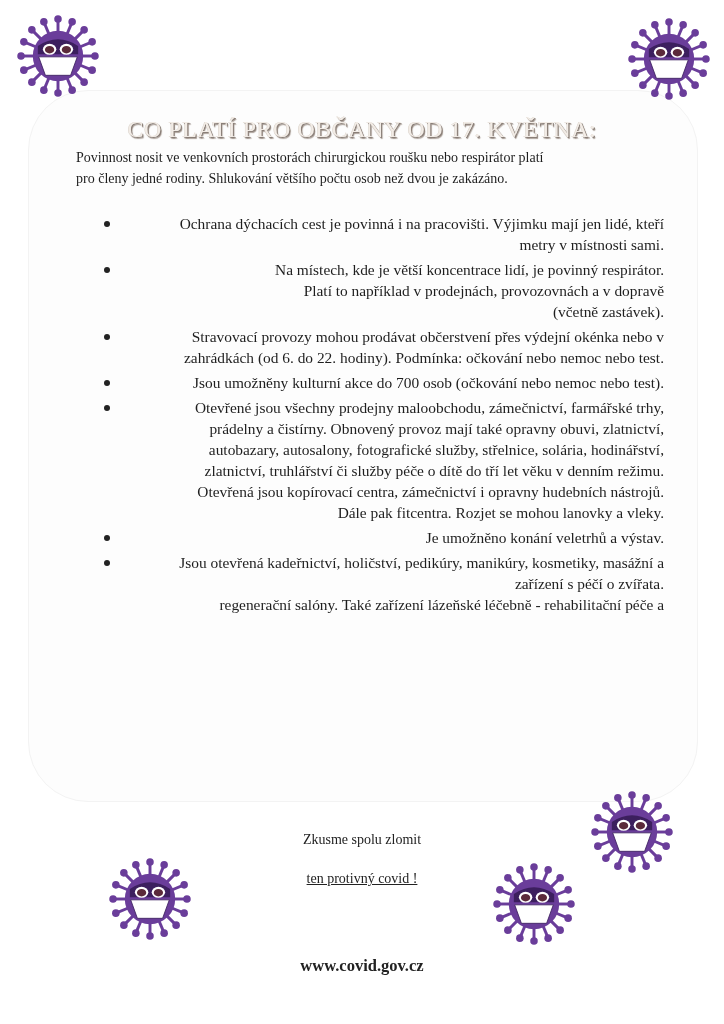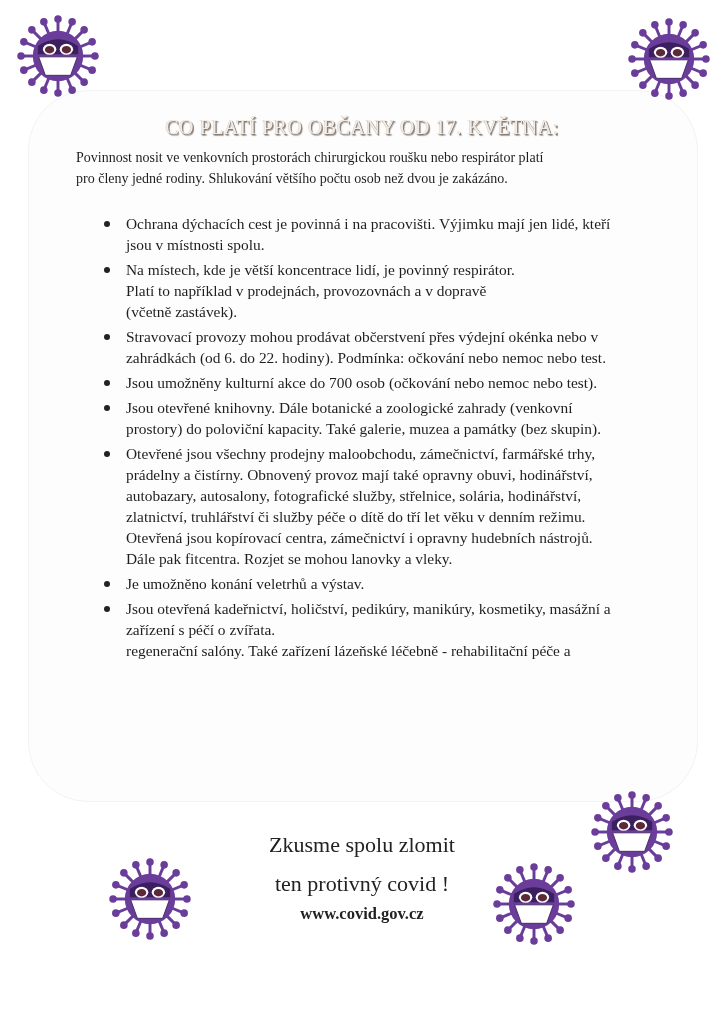--- a/index.html
+++ b/index.html
@@ -10,42 +10,42 @@
     color: #1e1e1e;
   }
   .frame {
     position: absolute; left: 28px; top: 90px; width: 668px; height: 710px;
     border-radius: 60px; background: #fdfdfd; border: 1px solid #f3f3f3;
   }
   .virus { position: absolute; width: 84px; height: 84px; }
   .virus svg { width: 100%; height: 100%; display: block; }
   .title {
     position: absolute; left: 0; right: 0; top: 116px; text-align: center;
-    font-family: "Liberation Serif", serif; font-size: 20px; letter-spacing: 0.5px;
+    font-family: "Liberation Serif", serif; font-size: 24px; letter-spacing: 0.5px;
     color: #f2ece6;
     text-shadow: 1px 1px 0 #8a7f78, -0.5px -0.5px 0 #d8d0c8, 1.5px 1.5px 1px #a59a92;
   }
   .intro {
     position: absolute; left: 76px; top: 147px; width: 560px;
     font-size: 14px; line-height: 21px;
   }
   .list {
     position: absolute; left: 104px; top: 213px; width: 560px;
     list-style: none; margin: 0; padding: 0;
     font-size: 15.4px; line-height: 21px;
   }
-  .list li { position: relative; padding-left: 22px; margin-bottom: 4px; }
+  .list li { position: relative; padding-left: 22px; margin-bottom: 4px; text-align: right; }
   .list li .bullet {
     position: absolute; left: 0; top: 8px; width: 6px; height: 6px;
     border-radius: 50%; background: #222;
   }
   .list li span.line { display: block; }
   .slogan {
     position: absolute; left: 0; width: 724px; text-align: center;
-    font-size: 22px; color: #222;
+    font-size: 14px; color: #222;
   }
   .url { font-weight: bold; font-size: 16.5px; }
 </style>
 </head>
 <body>
 
 <div class="frame"></div>
 
 <svg width="0" height="0" style="position:absolute">
   <defs>
@@ -264,58 +264,53 @@
 
 <div class="intro" id="intro">
     <div>Povinnost nosit ve venkovních prostorách chirurgickou roušku nebo respirátor platí</div>
     <div>pro členy jedné rodiny. Shlukování většího počtu osob než dvou je zakázáno.</div>
   </div>
 
 <ul class="list" id="rules">
     <li>
       <span class="bullet"></span>
       <span class="line">Ochrana dýchacích cest je povinná i na pracovišti. Výjimku mají jen lidé, kteří</span>
-      <span class="line">jsou v místnosti spolu.</span>
+      <span class="line">metry v místnosti sami.</span>
     </li>
     <li>
       <span class="bullet"></span>
       <span class="line">Na místech, kde je větší koncentrace lidí, je povinný respirátor.</span>
       <span class="line">Platí to například v prodejnách, provozovnách a v dopravě</span>
       <span class="line">(včetně zastávek).</span>
     </li>
     <li>
       <span class="bullet"></span>
       <span class="line">Stravovací provozy mohou prodávat občerstvení přes výdejní okénka nebo v</span>
       <span class="line">zahrádkách (od 6. do 22. hodiny). Podmínka: očkování nebo nemoc nebo test.</span>
     </li>
     <li>
       <span class="bullet"></span>
       <span class="line">Jsou umožněny kulturní akce do 700 osob (očkování nebo nemoc nebo test).</span>
     </li>
     <li>
       <span class="bullet"></span>
-      <span class="line">Jsou otevřené knihovny. Dále  botanické a zoologické zahrady (venkovní</span>
-      <span class="line">prostory) do poloviční kapacity.  Také galerie, muzea a památky (bez skupin).</span>
-    </li>
-    <li>
-      <span class="bullet"></span>
       <span class="line">Otevřené jsou všechny prodejny maloobchodu, zámečnictví, farmářské trhy,</span>
-      <span class="line">prádelny a čistírny. Obnovený provoz mají také opravny obuvi, hodinářství,</span>
+      <span class="line">prádelny a čistírny. Obnovený provoz mají také opravny obuvi, zlatnictví,</span>
       <span class="line">autobazary, autosalony, fotografické služby, střelnice, solária, hodinářství,</span>
       <span class="line">zlatnictví, truhlářství či služby péče o dítě do tří let věku v denním režimu.</span>
       <span class="line">Otevřená jsou kopírovací centra, zámečnictví i opravny hudebních nástrojů.</span>
       <span class="line">Dále pak fitcentra. Rozjet se mohou  lanovky a vleky.</span>
     </li>
     <li>
       <span class="bullet"></span>
       <span class="line">Je umožněno konání veletrhů a výstav.</span>
     </li>
     <li>
       <span class="bullet"></span>
       <span class="line">Jsou otevřená kadeřnictví, holičství, pedikúry, manikúry, kosmetiky, masážní a</span>
       <span class="line">zařízení s péčí o zvířata.</span>
       <span class="line">regenerační salóny. Také zařízení lázeňské léčebně - rehabilitační péče a</span>
     </li>
   </ul>
 
 <div class="slogan" style="top:832px;">Zkusme spolu zlomit</div>
-<div class="slogan" style="top:871px;">ten protivný covid !</div>
-<div class="slogan url" style="top:904px;">www.covid.gov.cz</div>
+<div class="slogan" style="top:871px;text-decoration:underline;">ten protivný covid !</div>
+<div class="slogan url" style="top:956px;">www.covid.gov.cz</div>
 
 </body></html>

